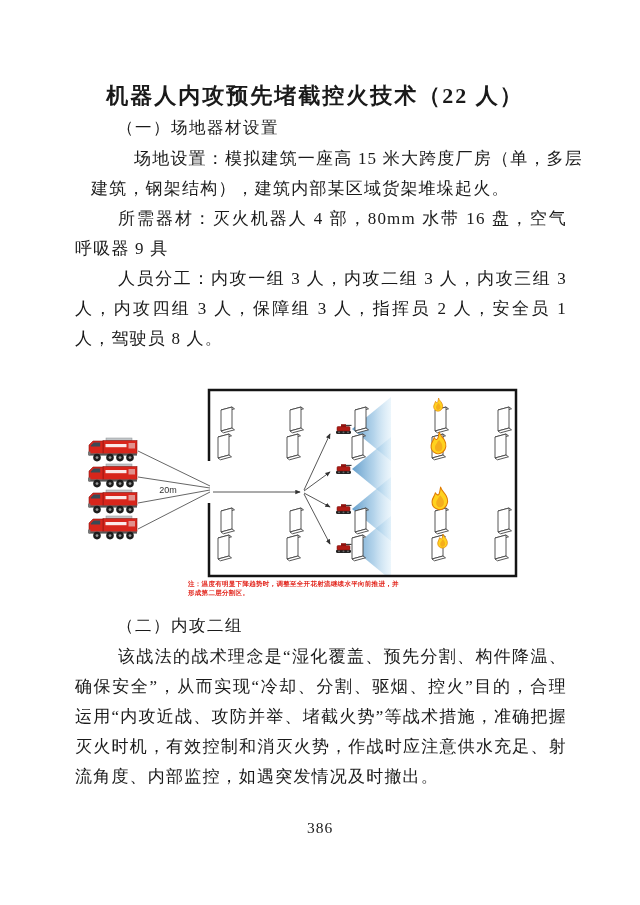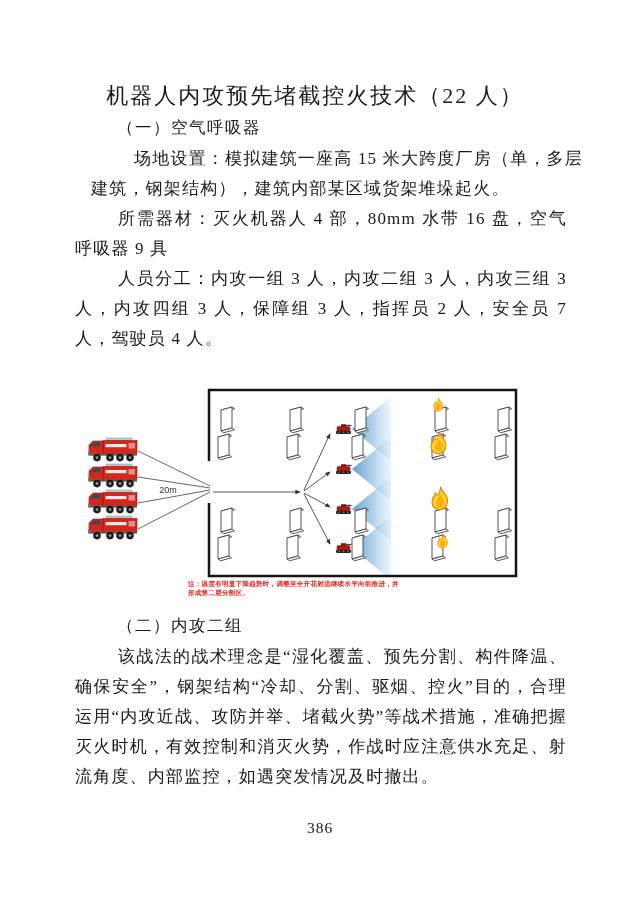--- a/index.html
+++ b/index.html
@@ -2,21 +2,21 @@
 <html><head>
 <meta charset="utf-8">
 <style>
   html,body{margin:0;padding:0;background:#ffffff;}
   .page{
     position:relative;width:640px;height:905px;background:#ffffff;overflow:hidden;
     font-family:"Liberation Serif","DejaVu Serif",serif;color:#1a1a1a;
   }
   .title{
     position:absolute;top:80px;left:0;right:10px;text-align:center;
-    font-size:22px;font-weight:normal;letter-spacing:2px;line-height:32px;
+    font-size:22px;font-weight:bold;letter-spacing:2px;line-height:32px;
   }
   .headline{
     position:absolute;left:117px;font-size:16.5px;line-height:22px;letter-spacing:1.5px;
   }
   .h1{top:117px;} .h2{top:615px;}
   .para{
     position:absolute;left:75px;width:492px;font-size:17px;line-height:30px;
     text-align:justify;text-indent:43px;letter-spacing:1.2px;
   }
   .p1{top:144px;margin-left:16px;} .p2{top:204px;} .p3{top:264px;} .p4{top:642px;}
@@ -32,24 +32,24 @@
     font-size:15.5px;letter-spacing:1px;
   }
 </style>
 </head>
 <body>
 
 <div class="page">
 
   <div class="title">机器人内攻预先堵截控火技术（22 人）</div>
 
-  <div class="headline h1">（一）空气呼吸器</div>
+  <div class="headline h1">（一）场地器材设置</div>
   <div class="para p1">场地设置：模拟建筑一座高 15 米大跨度厂房（单，多层建筑，钢架结构），建筑内部某区域货架堆垛起火。</div>
   <div class="para p2">所需器材：灭火机器人 4 部，80mm 水带 16 盘，空气呼吸器 9 具</div>
-  <div class="para p3">人员分工：内攻一组 3 人，内攻二组 3 人，内攻三组 3 人，内攻四组 3 人，保障组 3 人，指挥员 2 人，安全员 7 人，驾驶员 4 人。</div>
+  <div class="para p3">人员分工：内攻一组 3 人，内攻二组 3 人，内攻三组 3 人，内攻四组 3 人，保障组 3 人，指挥员 2 人，安全员 1 人，驾驶员 8 人。</div>
 
   <div class="diagram">
     <svg width="450" height="220" viewBox="0 0 450 220">
       <defs>
         <marker id="arr" markerWidth="8" markerHeight="8" refX="5.2" refY="2.5" orient="auto">
           <path d="M0,0 L6,2.5 L0,5 Z" fill="#333"></path>
         </marker>
         <linearGradient id="coneG" x1="0" y1="0" x2="1" y2="0">
           <stop offset="0" stop-color="#3f87bf" stop-opacity="0.95"></stop>
           <stop offset="0.55" stop-color="#7fb5dc" stop-opacity="0.7"></stop>
@@ -160,17 +160,17 @@
       <path d="M129,117 L129,190 L436,190 L436,4 L129,4 L129,75" fill="none" stroke="#141414" stroke-width="2.5"></path>
     </svg>
 
     <div class="note">
       <div>注：温度有明显下降趋势时，调整至全开花射流继续水平向前推进，并</div>
       <div>形成第二层分割区。</div>
     </div>
   </div>
 
   <div class="headline h2">（二）内攻二组</div>
-  <div class="para p4">该战法的战术理念是“湿化覆盖、预先分割、构件降温、确保安全”，钢架结构“冷却、分割、驱烟、控火”目的，合理运用“内攻近战、攻防并举、堵截火势”等战术措施，准确把握灭火时机，有效控制和消灭火势，作战时应注意供水充足、射流角度、内部监控，如遇突发情况及时撤出。</div>
+  <div class="para p4">该战法的战术理念是“湿化覆盖、预先分割、构件降温、确保安全”，从而实现“冷却、分割、驱烟、控火”目的，合理运用“内攻近战、攻防并举、堵截火势”等战术措施，准确把握灭火时机，有效控制和消灭火势，作战时应注意供水充足、射流角度、内部监控，如遇突发情况及时撤出。</div>
 
   <div class="pageno">386</div>
 
 </div>
 
 </body></html>

